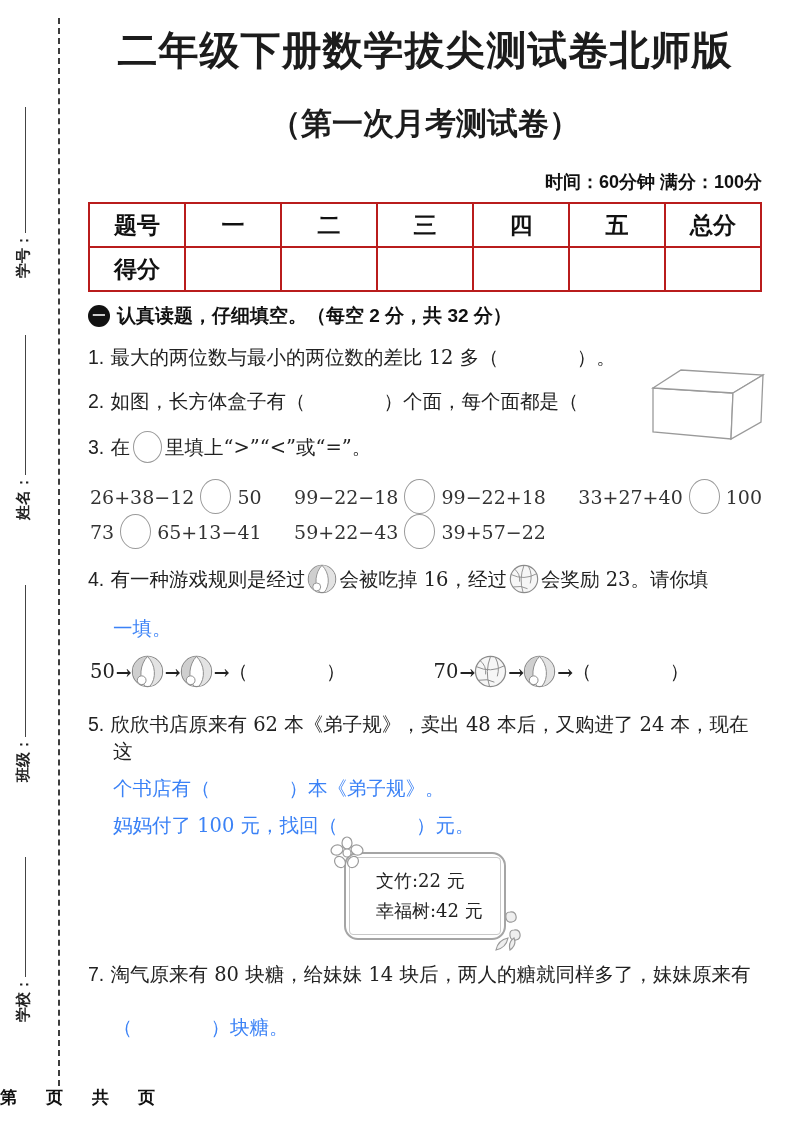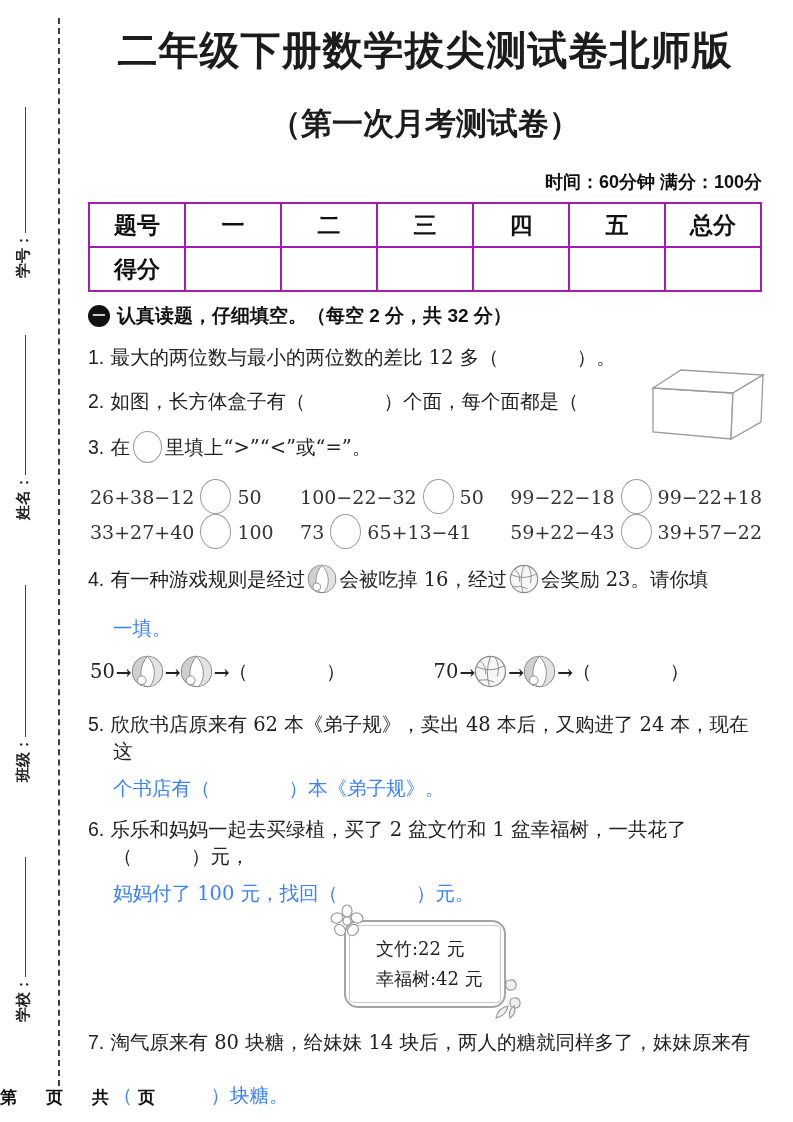--- a/index.html
+++ b/index.html
@@ -43,21 +43,21 @@
   .exam-info {
     margin-top:28px; text-align:right;
     font-size:18px; font-weight:600; color:#111;
   }
 
   table.score {
     margin-top:8px; width:100%;
     border-collapse:collapse; table-layout:fixed;
   }
   table.score td {
-    border:2px solid #a21caf; height:40px;
+    border:2px solid #b91c1c; height:40px;
     text-align:center; font-size:23px; font-weight:700; color:#111;
   }
 
   .section-head {
     margin-top:11px; display:flex; align-items:center; gap:7px;
     font-size:19px; font-weight:800; color:#111;
   }
   .num-badge {
     width:22px; height:22px; border-radius:50%;
     background:#111; color:#fff;
@@ -206,21 +206,20 @@
     </svg>
   </div>
 
   <div class="q q3">
     <span class="q-no">3.</span>
     <span>在</span><span class="ring"></span><span>里填上“&gt;”“&lt;”或“=”。</span>
   </div>
 
   <div class="cmp-grid">
     <div class="cmp-cell"><span>26+38−12</span><span class="cmp-ring"></span><span>50</span></div>
-    <div class="cmp-cell"><span>100−22−32</span><span class="cmp-ring"></span><span>50</span></div>
     <div class="cmp-cell"><span>99−22−18</span><span class="cmp-ring"></span><span>99−22+18</span></div>
     <div class="cmp-cell"><span>33+27+40</span><span class="cmp-ring"></span><span>100</span></div>
     <div class="cmp-cell"><span>73</span><span class="cmp-ring"></span><span>65+13−41</span></div>
     <div class="cmp-cell"><span>59+22−43</span><span class="cmp-ring"></span><span>39+57−22</span></div>
   </div>
 
   <div class="q q4">
     <span class="q-no">4.</span>
     <span>有一种游戏规则是经过</span><svg class="ball-inline" viewBox="0 0 34 34">
         <circle cx="17" cy="17" r="15.5" fill="#fff" stroke="#8a8a8a" stroke-width="1.3"></circle>
@@ -276,24 +275,20 @@
       <span>（　　　　）</span>
     </div>
   </div>
 
   <div class="q q5">
     <span class="q-no">5.</span>
     <span>欣欣书店原来有 62 本《弟子规》，卖出 48 本后，又购进了 24 本，现在这</span>
   </div>
   <div class="q-cont q5-line2">个书店有（　　　　）本《弟子规》。</div>
 
-  <div class="q q6">
-    <span class="q-no">6.</span>
-    <span>乐乐和妈妈一起去买绿植，买了 2 盆文竹和 1 盆幸福树，一共花了（　　　）元，</span>
-  </div>
   <div class="q-cont q6-line2">妈妈付了 100 元，找回（　　　　）元。</div>
 
   <div class="price-wrap">
     <div class="price-box">
       <div class="price-box-inner">
         <div>文竹:22 元</div>
         <div>幸福树:42 元</div>
       </div>
     </div>
     <svg class="flower-tl" width="34" height="34" viewBox="0 0 34 34">

